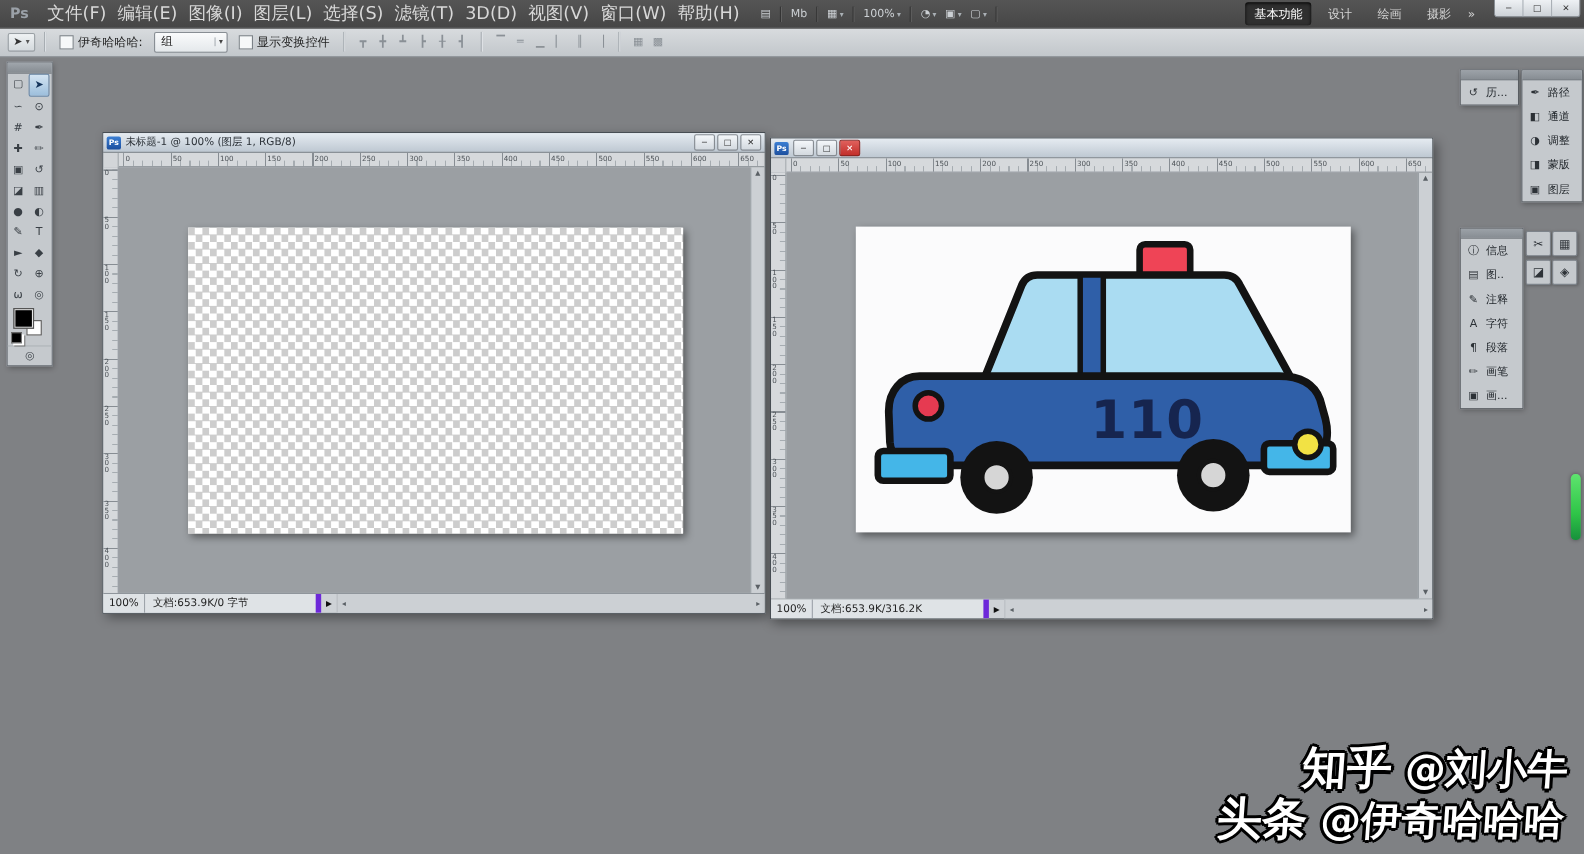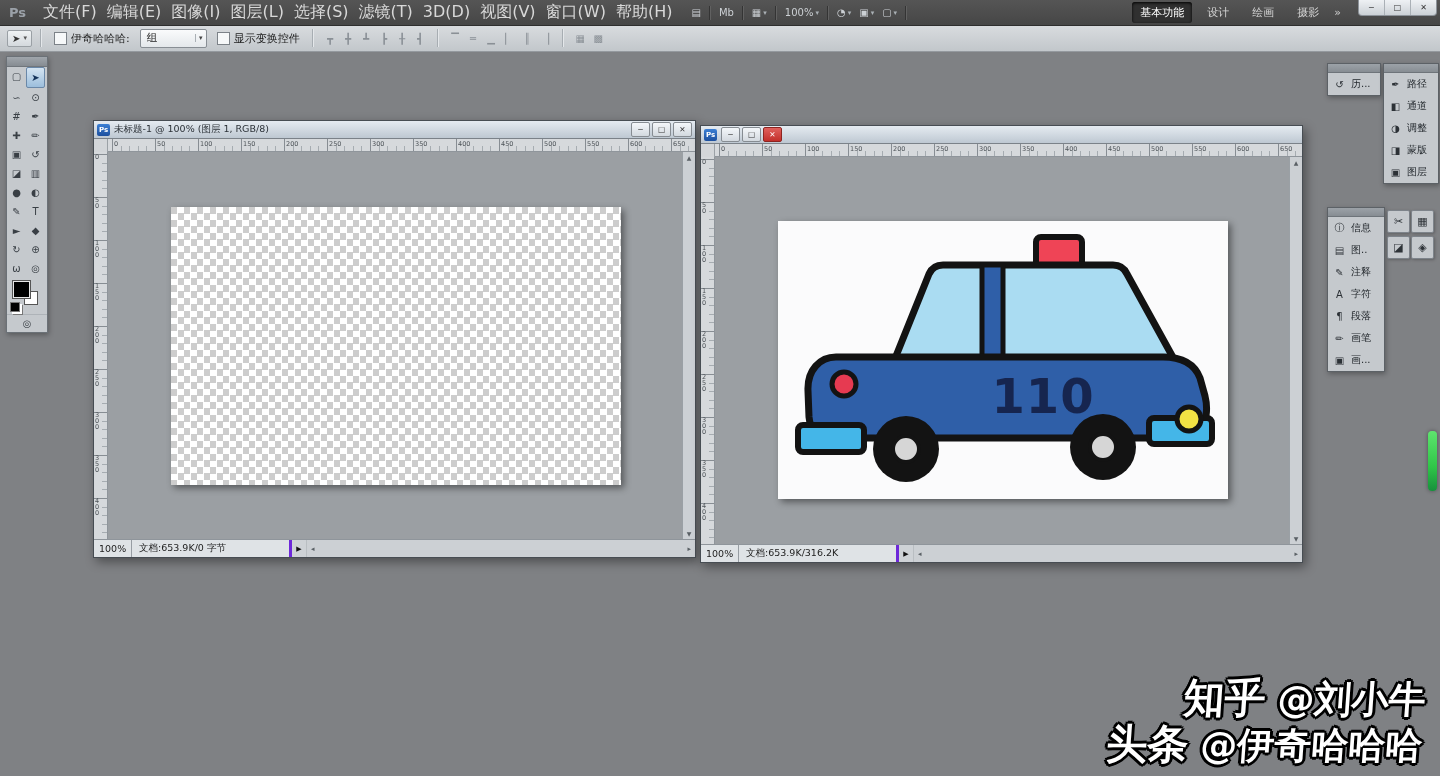--- a/index.html
+++ b/index.html
@@ -84,31 +84,31 @@
       repeating-linear-gradient(180deg,#878d93 0 1px,transparent 1px 43px),
       repeating-linear-gradient(180deg,#a6acb1 0 1px,transparent 1px 8.6px);
     background-size:100% 100%,5px 100%;
     background-position:0 2px,100% 2px;
     background-repeat:no-repeat,no-repeat;}
   .rv-label{position:absolute;left:1px;width:7px;font-size:6.5px;line-height:6px;color:#4c5257;word-break:break-all;}
   .doc-canvas-area{flex:1;position:relative;background:#9b9fa3;overflow:hidden;}
   .canvas-checker{position:absolute;left:63px;top:55px;width:450px;height:278px;background-color:#fff;
     background-image:conic-gradient(#fff 0 25%, #cdcdcd 0 50%, #fff 0 75%, #cdcdcd 0);
     background-size:13px 13px;box-shadow:3px 3px 7px rgba(0,0,0,.45);}
-  .canvas-white{position:absolute;left:63px;top:64px;width:450px;height:278px;background:#fbfbfc;
+  .canvas-white{position:absolute;left:63px;top:49px;width:450px;height:278px;background:#fbfbfc;
     box-shadow:3px 3px 7px rgba(0,0,0,.45);}
   .canvas-white svg{display:block;}
   .v-scroll{width:12px;background:#ccd0d4;border-left:1px solid #9aa0a5;display:flex;flex-direction:column;
     justify-content:space-between;align-items:center;padding:2px 0;font-size:6px;color:#5a6065;}
   .doc-statusbar{height:17px;display:flex;align-items:center;background:#ced2d6;border-top:1px solid #8f959b;
     font-size:9.5px;color:#222;}
   .zoom-box{width:38px;height:100%;display:flex;align-items:center;padding-left:5px;background:#dfe3e6;
     border-right:1px solid #979da3;box-sizing:border-box;}
   .status-text{width:160px;height:100%;display:flex;align-items:center;padding-left:7px;background:#dfe3e6;
-    border-right:3px solid #6d28d9;box-sizing:border-box;white-space:nowrap;overflow:hidden;}
+    border-right:5px solid #6d28d9;box-sizing:border-box;white-space:nowrap;overflow:hidden;}
   .status-pop{width:14px;display:flex;align-items:center;justify-content:center;font-size:7px;color:#111;}
   .h-scroll{flex:1;height:100%;display:flex;align-items:center;justify-content:space-between;padding:0 4px;
     font-size:7px;color:#5a6065;background:#ccd0d4;border-left:1px solid #b9bec2;}
   
   .panel{position:absolute;background:#c5c9cd;border:1px solid #5c6166;box-shadow:1px 2px 5px rgba(0,0,0,.3);}
   .panel-grip{height:8px;background:linear-gradient(#9ca2a8,#878d93);border-bottom:1px solid #6e747a;}
   .p-item{display:flex;align-items:center;gap:4px;height:22px;padding:0 4px;}
   .p-glyph{width:15px;text-align:center;font-size:10px;color:#2c3136;}
   .p-label{font-size:10px;color:#1f2429;white-space:nowrap;}
   .history-panel{left:1327px;top:63px;width:52px;}

